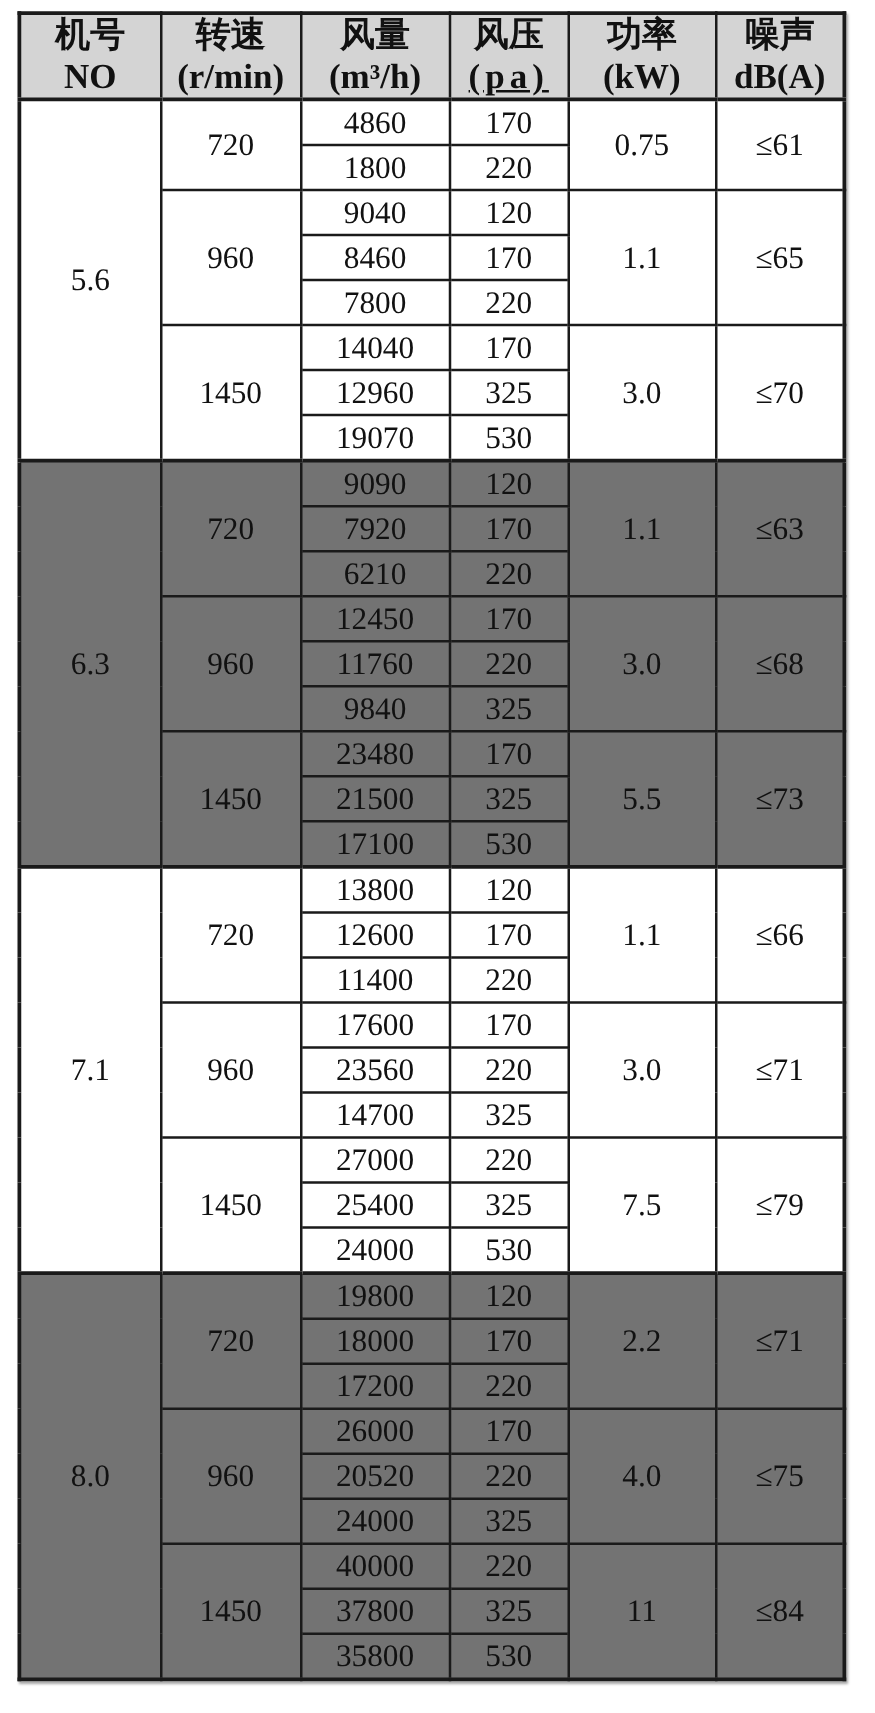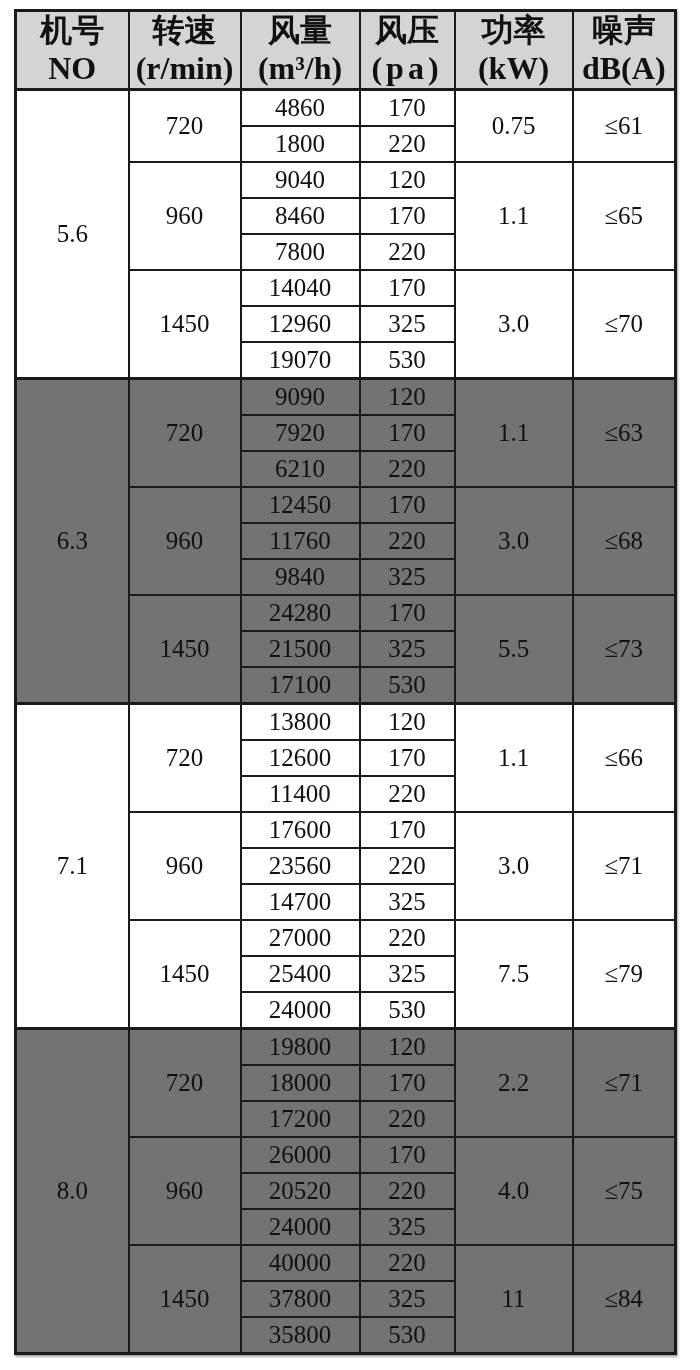--- a/index.html
+++ b/index.html
@@ -32,31 +32,31 @@
   table.spec th, table.spec td {
     border: 2px solid #1a1a1a;
     text-align: center;
     vertical-align: middle;
     padding: 0;
   }
   thead th {
     height: 64px;
     background: #d4d4d4;
     font-weight: bold;
-    font-size: 32px;
+    font-size: 28px;
     line-height: 1.18;
   }
   tbody td {
     height: 34px;
     font-size: 25px;
     line-height: 1.0;
   }
   tr.shaded td { background: #737373; }
   tr.section-start td { border-top: 3px solid #1a1a1a; }
-  th[data-name="header-pressure"] .hline2 { letter-spacing: 4px; padding-left: 0; }
+  th[data-name="header-pressure"] .hline2 { letter-spacing: 4px; padding-left: 0; text-decoration: underline; }
   .hline1, .hline2 { display: block; }
 </style>
 </head>
 <body>
 
 <div class="page" data-name="catalog-page">
   <table class="spec" data-name="fan-specification-table">
     <colgroup>
       <col style="width:113px">
       <col style="width:112px">
@@ -162,21 +162,21 @@
         <tr data-name="spec-row" class="shaded">
           <td data-name="airflow-cell">11760</td>
           <td data-name="pressure-cell">220</td>
         </tr>
         <tr data-name="spec-row" class="shaded">
           <td data-name="airflow-cell">9840</td>
           <td data-name="pressure-cell">325</td>
         </tr>
         <tr data-name="spec-row" class="shaded">
           <td rowspan="3" data-name="speed-cell">1450</td>
-          <td data-name="airflow-cell">24280</td>
+          <td data-name="airflow-cell">23480</td>
           <td data-name="pressure-cell">170</td>
           <td rowspan="3" data-name="power-cell">5.5</td>
           <td rowspan="3" data-name="noise-cell">≤73</td>
         </tr>
         <tr data-name="spec-row" class="shaded">
           <td data-name="airflow-cell">21500</td>
           <td data-name="pressure-cell">325</td>
         </tr>
         <tr data-name="spec-row" class="shaded">
           <td data-name="airflow-cell">17100</td>

